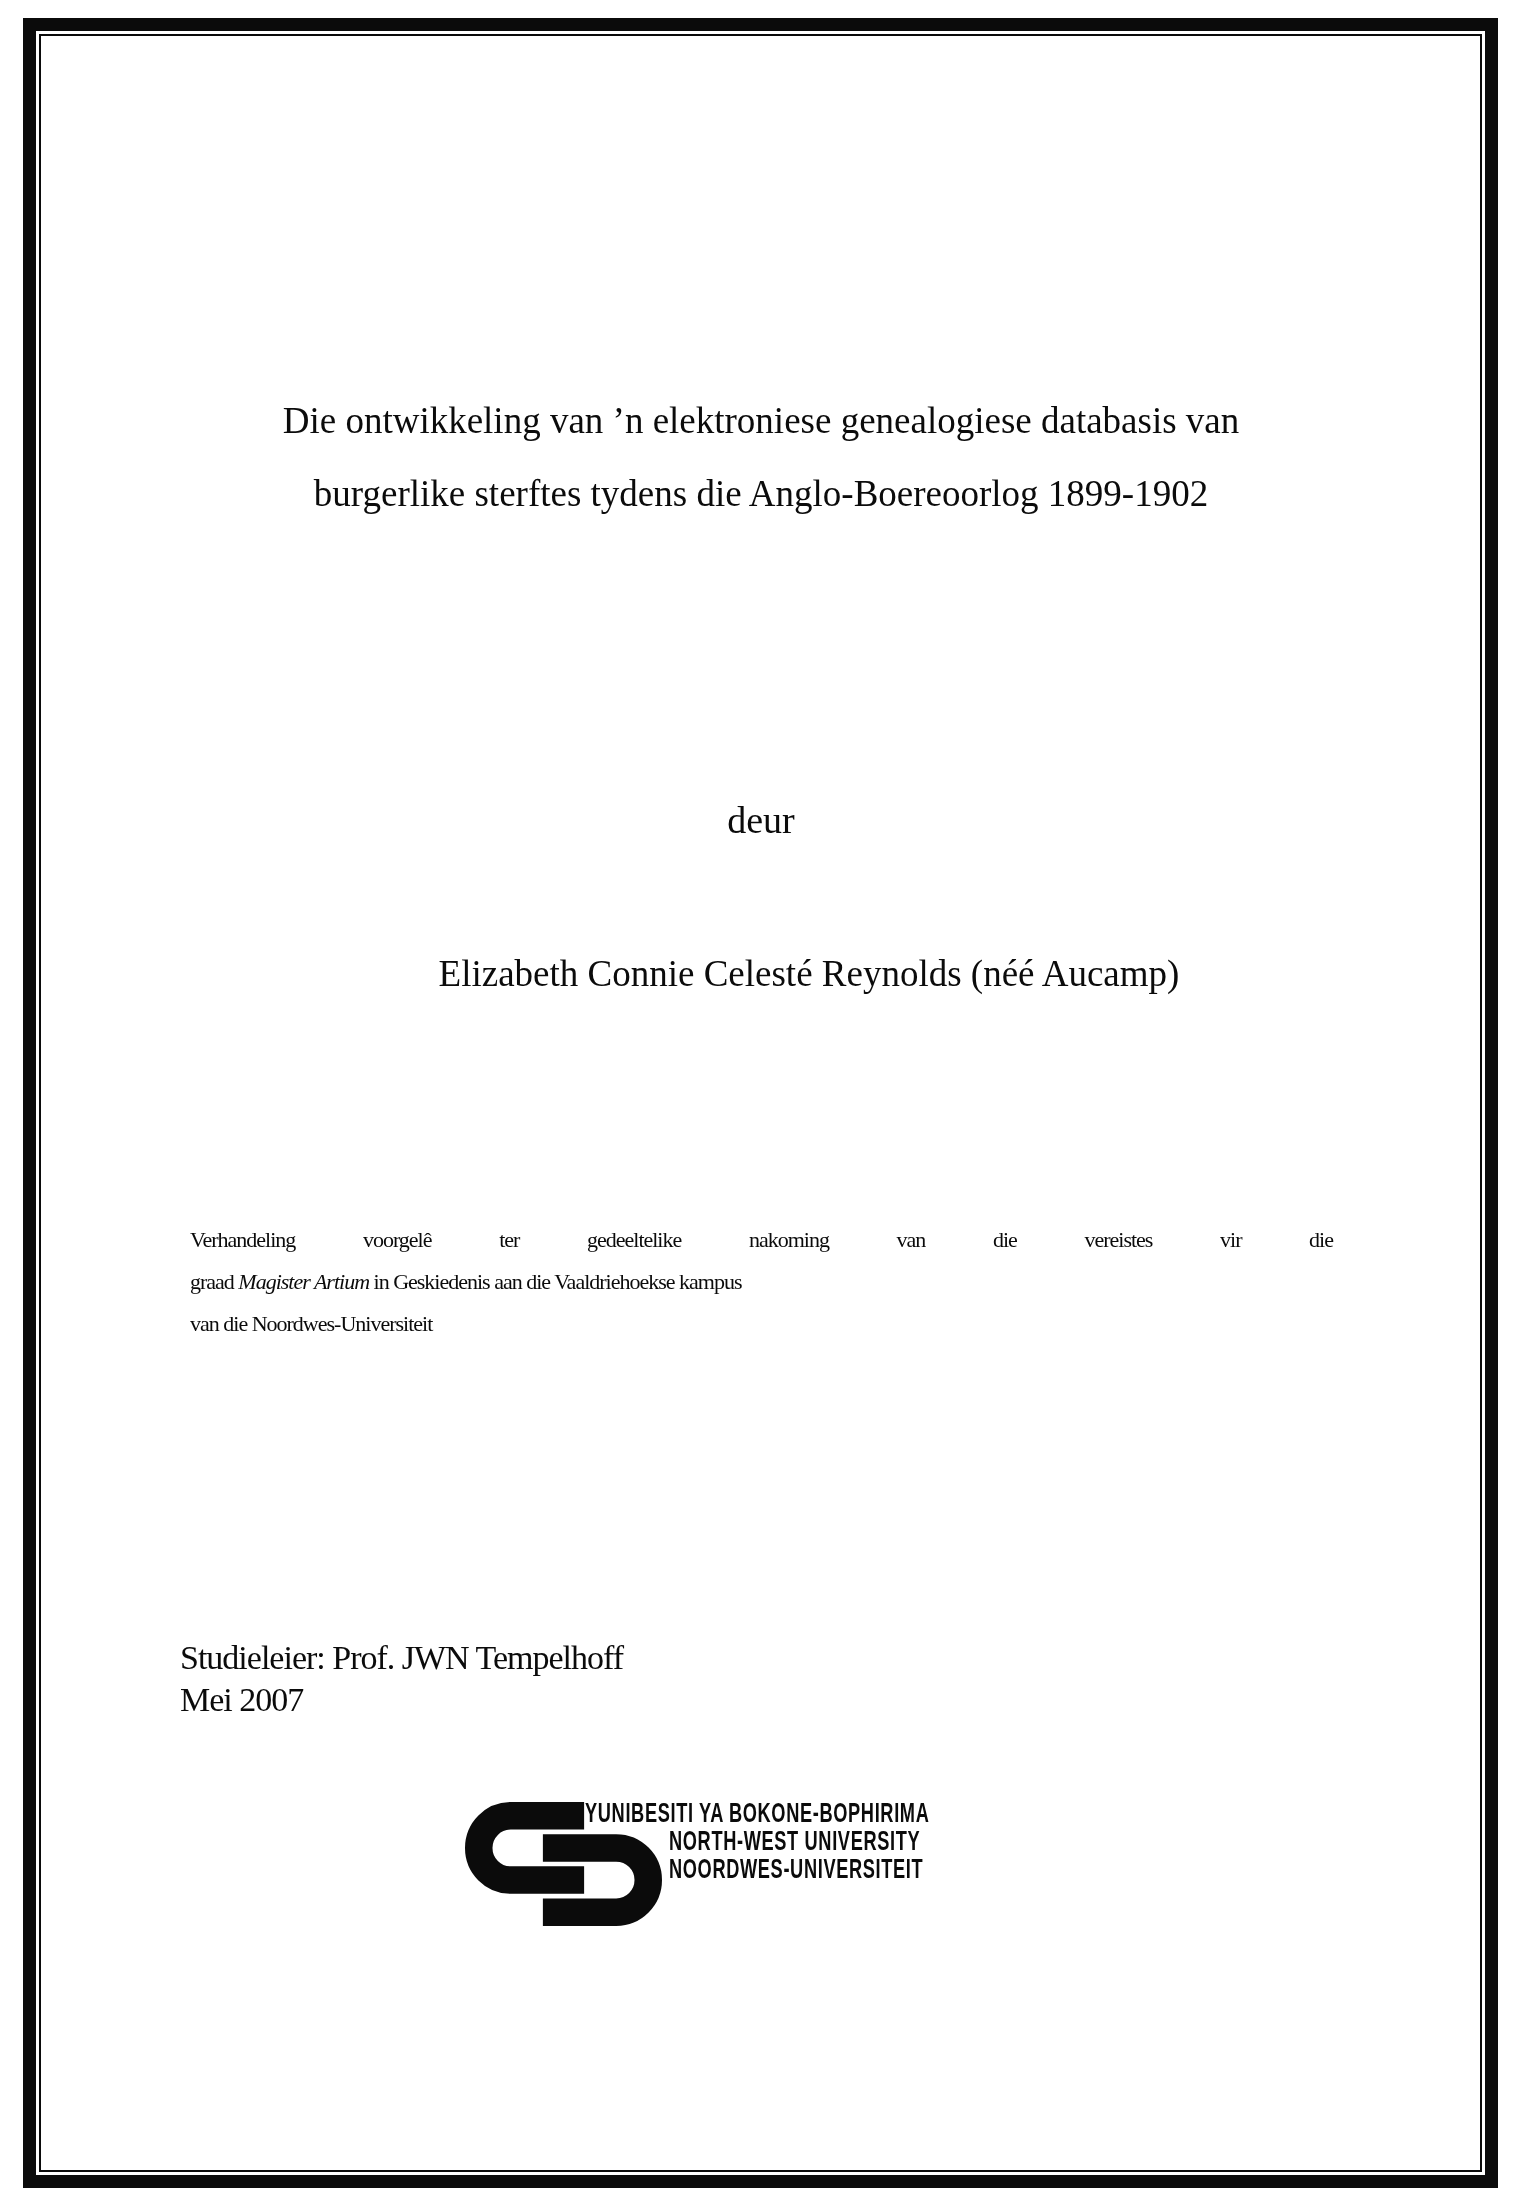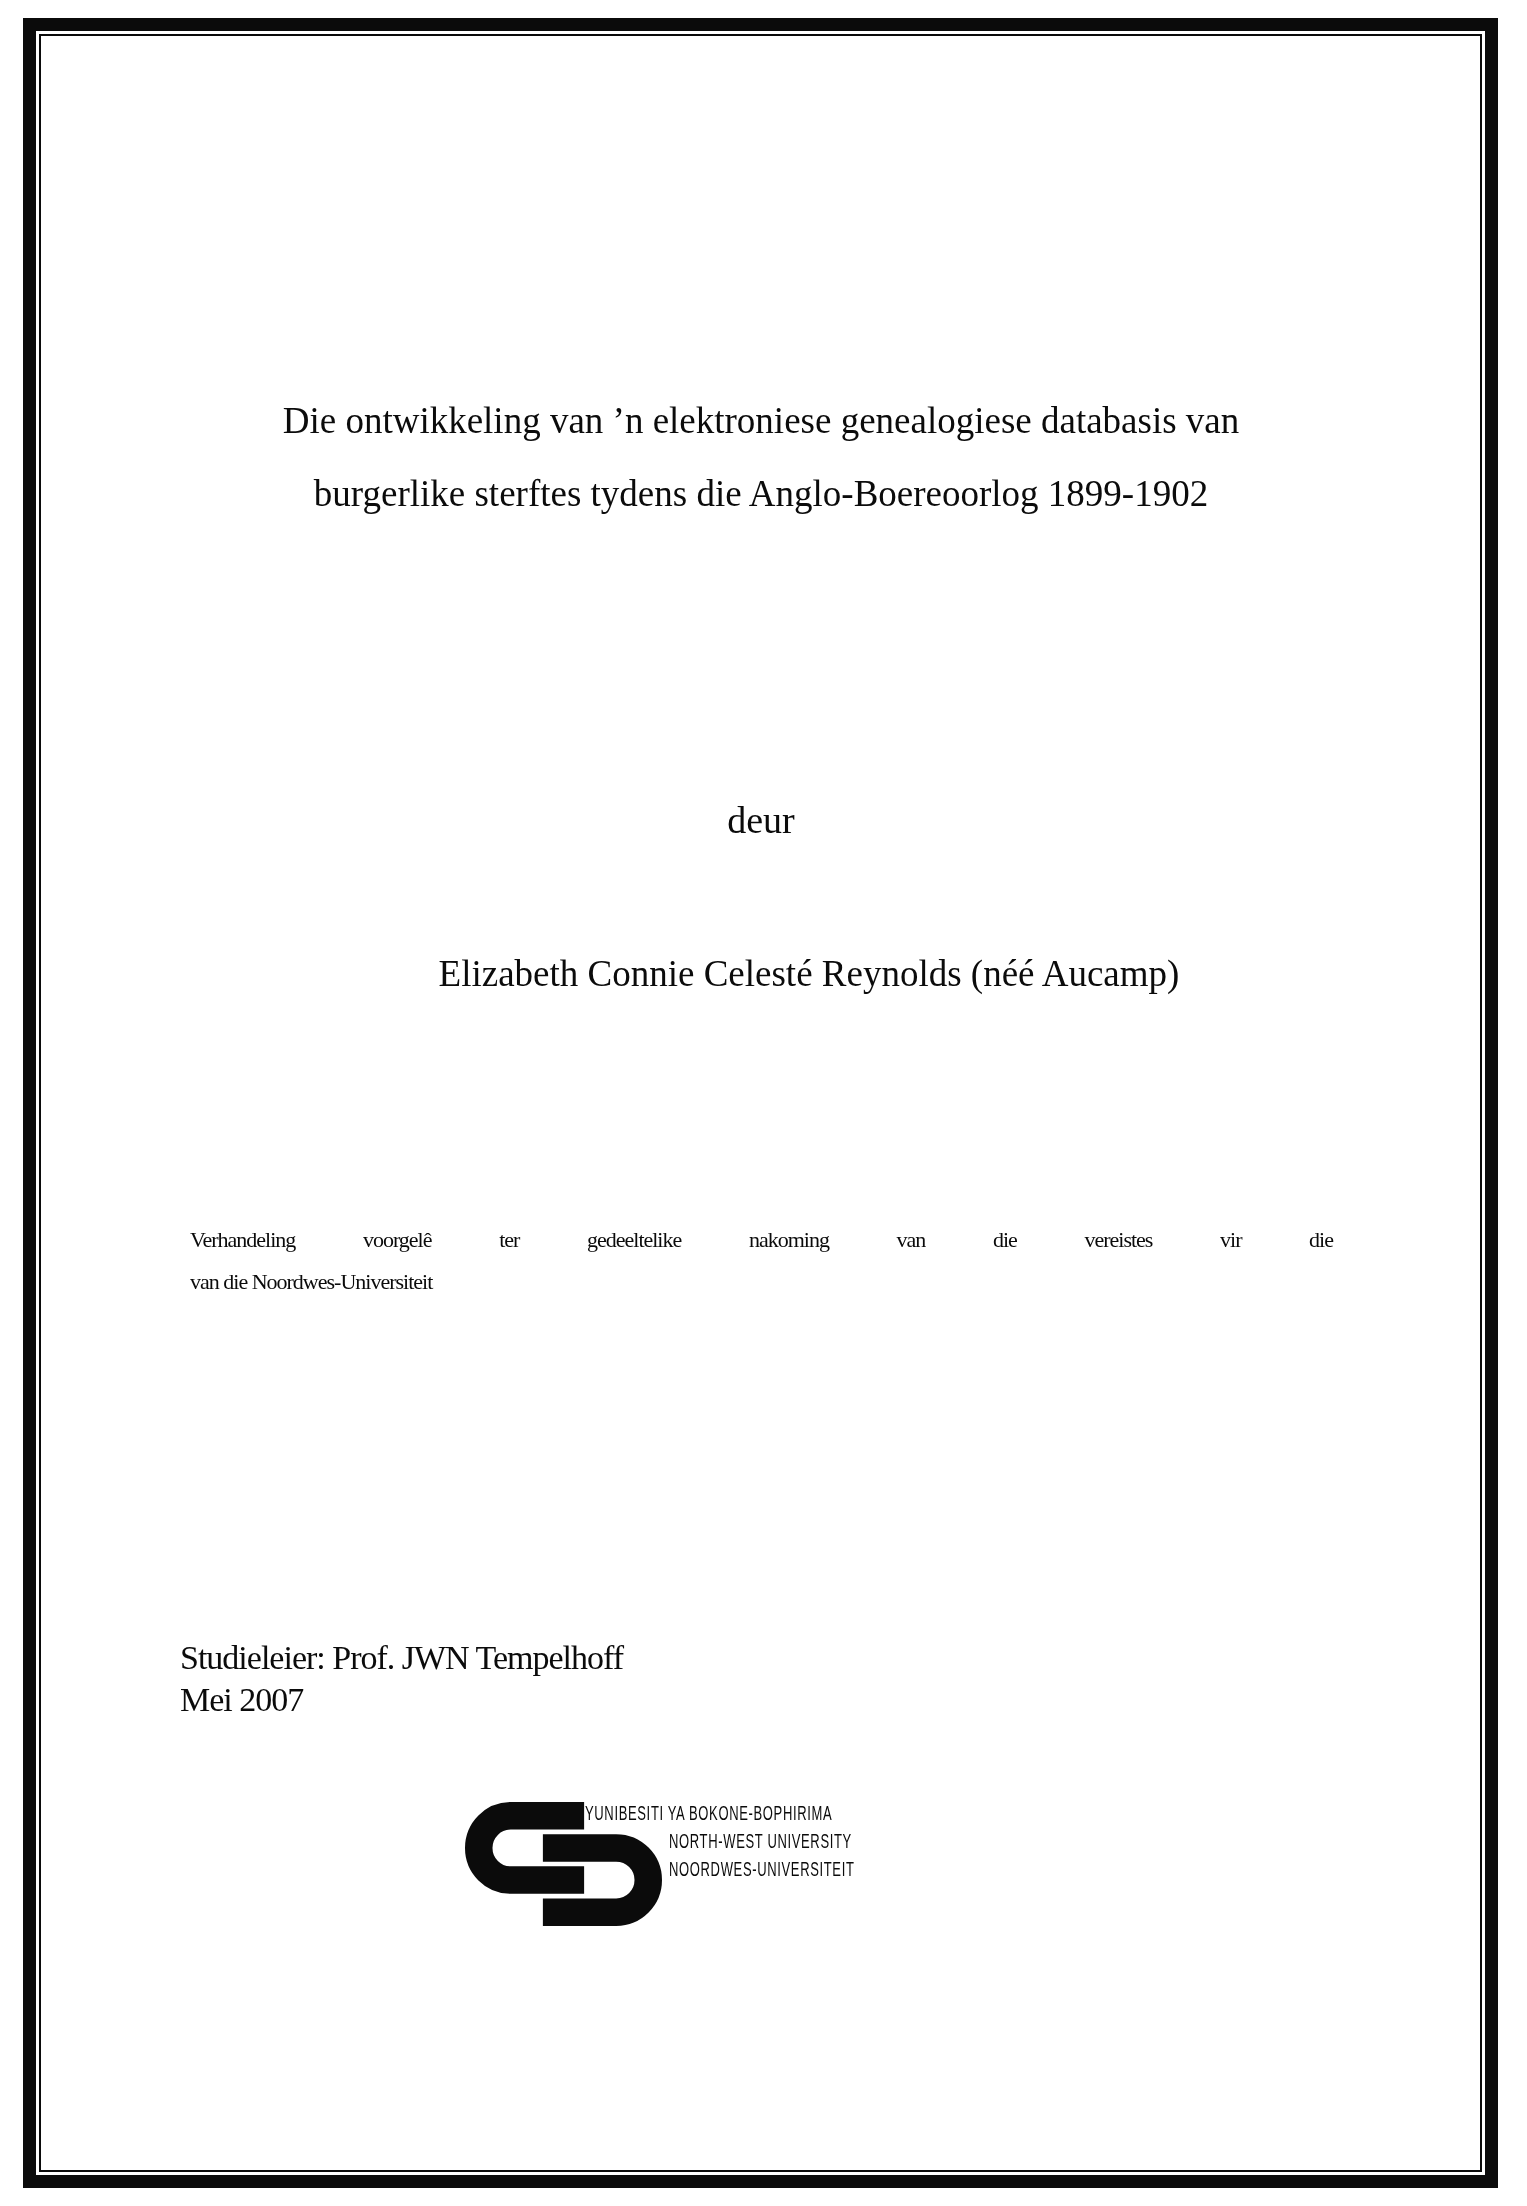--- a/index.html
+++ b/index.html
@@ -75,22 +75,22 @@
   .logo-mark {
     position: absolute;
     left: 465px;
     top: 1802px;
   }
   .logo-text {
     position: absolute;
     left: 585px;
     top: 1799px;
     font-family: "Liberation Sans", sans-serif;
-    font-weight: 400;
-    font-size: 20px;
+    font-weight: 700;
+    font-size: 28px;
     line-height: 28px;
     white-space: nowrap;
     color: var(--ink, #0b0b0b);
   }
   .logo-text .lline span {
     display: inline-block;
     transform: scaleX(0.65);
     transform-origin: 0 50%;
     letter-spacing: 1px;
   }
@@ -109,20 +109,21 @@
     <div>Die ontwikkeling van ’n elektroniese genealogiese databasis van</div>
     <div>burgerlike sterftes tydens die Anglo-Boereoorlog 1899-1902</div>
   </div>
 
   <div class="centered byline">deur</div>
 
   <div class="centered author">Elizabeth Connie Celesté Reynolds (néé Aucamp)</div>
 
   <div class="statement">
     <div class="st-line1">Verhandeling voorgelê ter gedeeltelike nakoming van die vereistes vir die</div>
+    <div class="st-line2"><span>graad </span><em>Magister Artium</em><span> in Geskiedenis aan die Vaaldriehoekse kampus</span></div>
     <div class="st-line3">van die Noordwes-Universiteit</div>
   </div>
 
   <div class="supervisor">
     <div>Studieleier: Prof. JWN Tempelhoff</div>
     <div>Mei 2007</div>
   </div>
 
   <div class="logo-mark">
     <svg width="197" height="124" viewBox="14 0 172 108" preserveAspectRatio="none" xmlns="http://www.w3.org/2000/svg">

